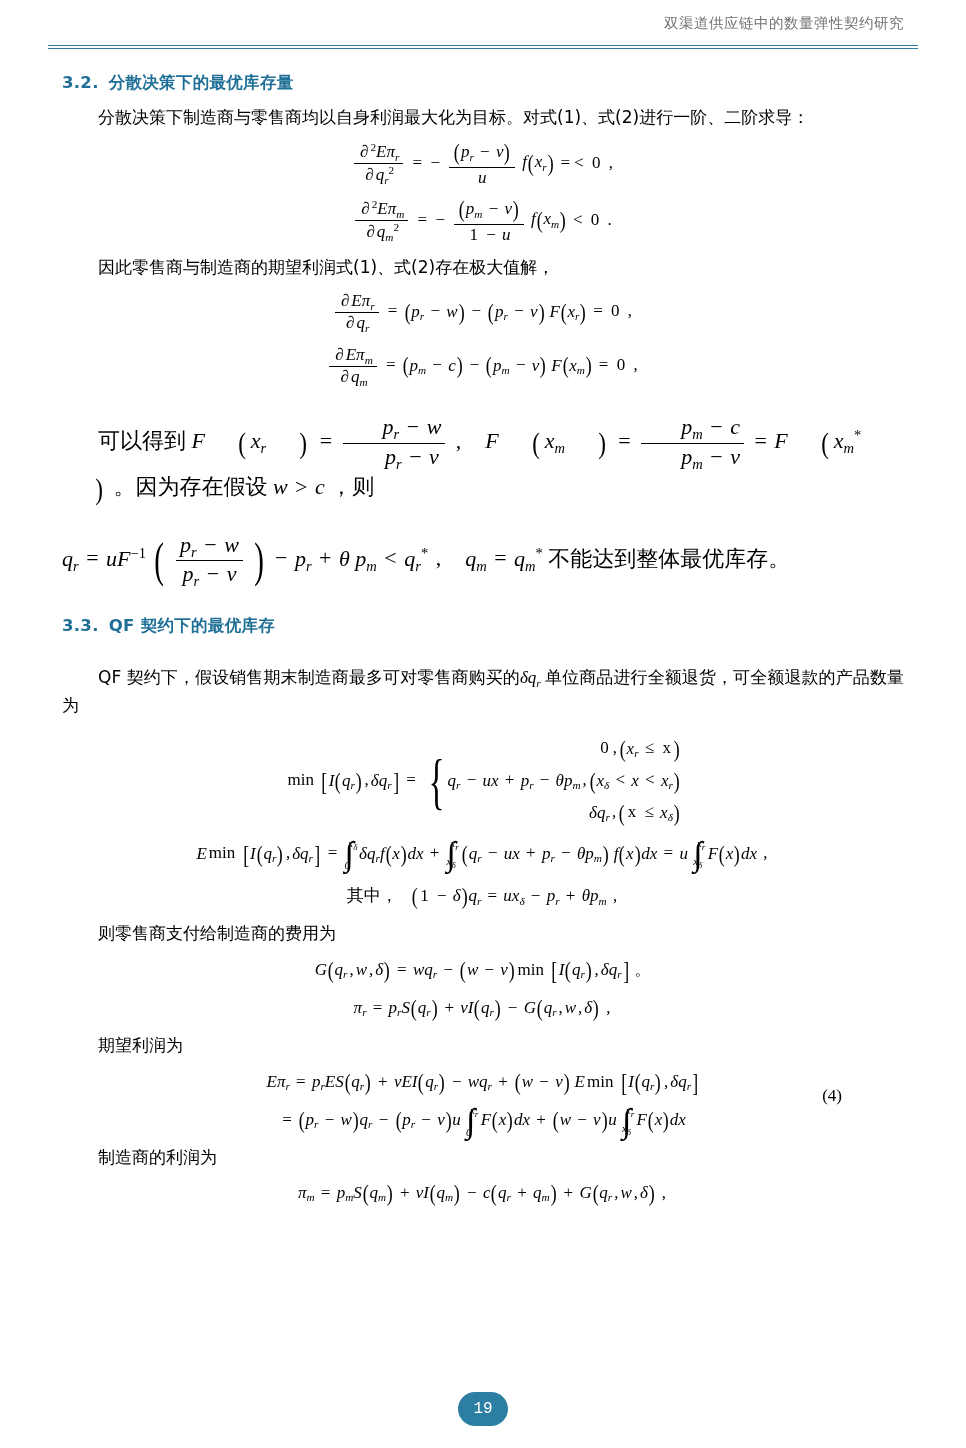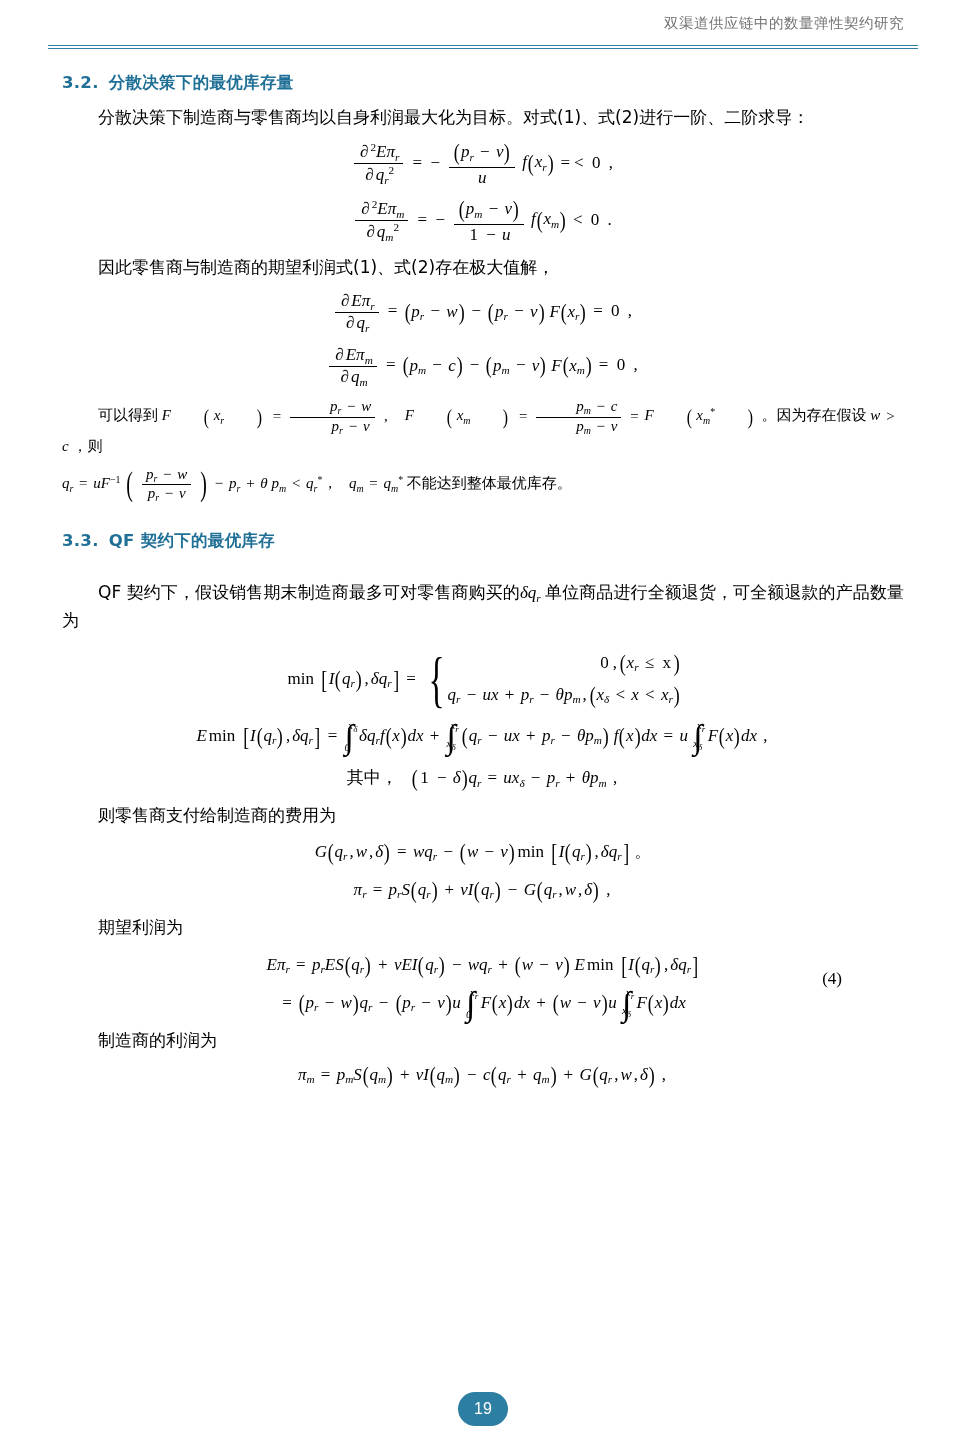--- a/index.html
+++ b/index.html
@@ -73,22 +73,22 @@
 
   
   .math {
     text-align: center;
     margin: 10px 0;
     font-family: "Liberation Serif", serif;
     font-size: 17px;
   }
   .math-left {
     text-align: left;
-    margin: 10px 0;
-    font-size: 15px;
+    margin: 26px 0;
+    font-size: 22px;
   }
   .mi { font-style: italic; }
   .mo { font-style: normal; padding: 0 2px; }
   .sub {
     font-size: 0.66em;
     vertical-align: -0.32em;
     font-style: italic;
   }
   .sup {
     font-size: 0.66em;
@@ -184,21 +184,21 @@
   .pagenum {
     position: absolute;
     left: 50%;
     transform: translateX(-50%);
     bottom: 22px;
     width: 50px;
     height: 34px;
     border-radius: 17px;
     background: #2c7ea3;
     color: #fff;
-    font-family: Liberation Sans, sans-serif;
+    font-family: Liberation Mono, monospace;
     font-size: 16px;
     display: flex;
     align-items: center;
     justify-content: center;
   }
   .cn { font-family: "DejaVu Sans", "Liberation Sans", sans-serif; }
 </style>
 </head>
 <body>
 
@@ -294,20 +294,21 @@
 
   <div class="math" style="margin-top:14px;">
     <span class="mo">min</span>
     <span class="brk">[</span><span class="mi">I</span><span class="paren">(</span><span class="mi">q</span><span class="sub">r</span><span class="paren">)</span><span class="mo">,</span><span class="mi">δ</span><span class="mi">q</span><span class="sub">r</span><span class="brk">]</span>
     <span class="mo">=</span>
     <span class="cases-wrap">
       <span class="brace">{</span>
       <span class="cases">
         <span class="cases-row"><span class="mo">0</span><span class="mo">,</span><span class="paren">(</span><span class="mi">x</span><span class="sub">r</span> <span class="mo">≤</span> <span class="mo">x</span><span class="paren">)</span></span>
         <span class="cases-row"><span class="mi">q</span><span class="sub">r</span> <span class="mo">−</span> <span class="mi">ux</span> <span class="mo">+</span> <span class="mi">p</span><span class="sub">r</span> <span class="mo">−</span> <span class="mi">θ</span><span class="mi">p</span><span class="sub">m</span><span class="mo">,</span><span class="paren">(</span><span class="mi">x</span><span class="sub">δ</span> <span class="mo">&lt;</span> <span class="mi">x</span> <span class="mo">&lt;</span> <span class="mi">x</span><span class="sub">r</span><span class="paren">)</span></span>
+        <span class="cases-row"><span class="mi">δ</span><span class="mi">q</span><span class="sub">r</span><span class="mo">,</span><span class="paren">(</span><span class="mo">x</span> <span class="mo">≤</span> <span class="mi">x</span><span class="sub">δ</span><span class="paren">)</span></span>
       </span>
     </span>
   </div>
 
   <div class="math" style="">
     <span class="mi">E</span><span class="mo">min</span>
     <span class="brk">[</span><span class="mi">I</span><span class="paren">(</span><span class="mi">q</span><span class="sub">r</span><span class="paren">)</span><span class="mo">,</span><span class="mi">δ</span><span class="mi">q</span><span class="sub">r</span><span class="brk">]</span>
     <span class="mo">=</span>
     <span class="intg">∫<span class="lim-up">x<sub>δ</sub></span><span class="lim-dn">0</span></span>
     <span class="mi">δ</span><span class="mi">q</span><span class="sub">r</span><span class="mi">f</span><span class="paren">(</span><span class="mi">x</span><span class="paren">)</span><span class="mi">dx</span>

